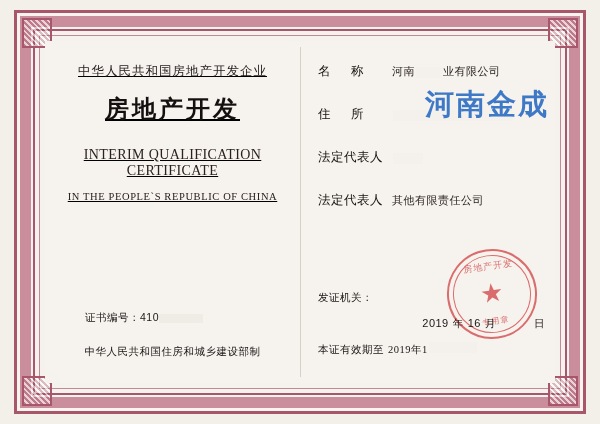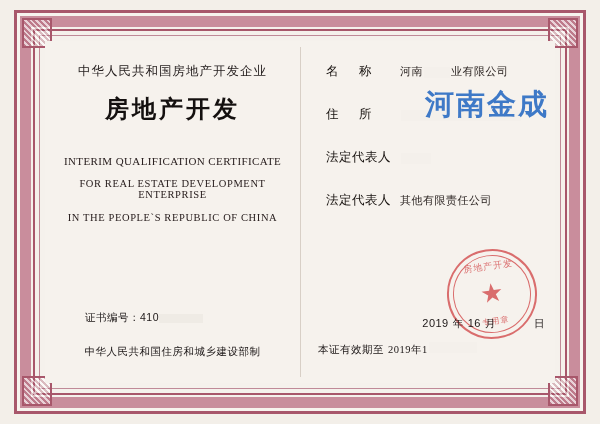--- a/index.html
+++ b/index.html
@@ -110,20 +110,21 @@
     background: #d8cfc6;
   }
 
   .left-page {
     position: relative;
     width: 50%;
     height: 100%;
     box-sizing: border-box;
     padding: 18px 16px 10px 16px;
     text-align: center;
+    text-decoration: underline;
   }
   .right-page {
     position: relative;
     width: 50%;
     height: 100%;
     box-sizing: border-box;
     padding: 22px 14px 10px 18px;
   }
 
   
@@ -137,24 +138,24 @@
   .cn-title {
     font-family: "DejaVu Sans", sans-serif;
     font-size: 24px;
     font-weight: bold;
     letter-spacing: 3px;
     color: #14100f;
     margin-top: 13px;
   }
   .en-title {
     font-family: "Liberation Serif", serif;
-    font-size: 11px;
+    font-size: 14px;
     letter-spacing: 0.4px;
     color: #2a2020;
-    margin-top: 30px;
+    margin-top: 22px;
   }
   .en-sub {
     font-family: "Liberation Serif", serif;
     font-size: 10.5px;
     letter-spacing: 0.6px;
     color: #2a2020;
     margin-top: 11px;
   }
   .en-sub2 {
     font-family: "Liberation Serif", serif;
@@ -196,21 +197,20 @@
     letter-spacing: 0.5px;
     color: #1c1717;
     text-align: center;
   }
 
   
   .field {
     display: flex;
     align-items: baseline;
     margin-bottom: 26px;
-    margin-left: 8px;
   }
   .field-label {
     font-family: "DejaVu Sans", sans-serif;
     font-size: 12.5px;
     color: #17120f;
     letter-spacing: 4px;
     width: 74px;
     flex: 0 0 74px;
     white-space: nowrap;
   }
@@ -355,21 +355,20 @@
   <div class="corner bl"></div>
   <div class="corner br"></div>
 
   <div class="page">
     <div class="fold"></div>
 
     <div class="left-page">
       <div class="cn-head">中华人民共和国房地产开发企业</div>
       <div class="cn-title">房地产开发</div>
       <div class="en-title">INTERIM QUALIFICATION CERTIFICATE</div>
-      <div class="en-sub">FOR REAL ESTATE DEVELOPMENT ENTERPRISE</div>
       <div class="en-sub2">IN THE PEOPLE`S REPUBLIC OF CHINA</div>
 
       <div class="cert-no">
         <span>证书编号：</span><span class="val">410</span><span class="redact"></span>
       </div>
 
       <div class="issuer-line">中华人民共和国住房和城乡建设部制</div>
     </div>
 
     <div class="right-page">
@@ -405,20 +404,23 @@
       <div class="seal">
         <div class="seal-inner"></div>
         <div class="seal-text-top">房地产开发</div>
         <div class="seal-star">
             <span>★</span>
           </div>
         <div class="seal-text-bottom">专用章</div>
       </div>
 
       <div class="issue-block">
+        <div class="issue-row">
+          <span class="lbl nosp">发证机关：</span>
+        </div>
         <div class="date-row">
           <span class="num">2019</span>
           <span>年</span>
           <span class="num">16</span>
           <span>月</span>
           <span class="date-gap"></span>
           <span>日</span>
         </div>
         <div class="issue-row">
           <span class="lbl nosp">本证有效期至</span>

